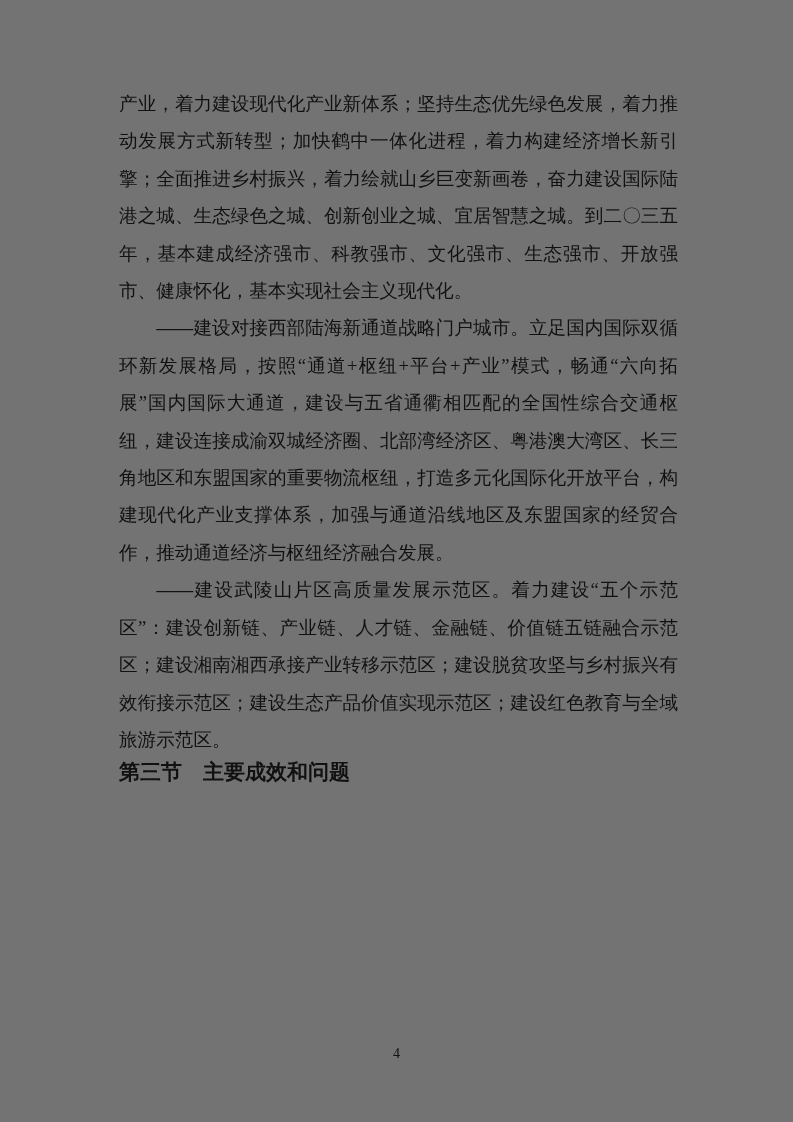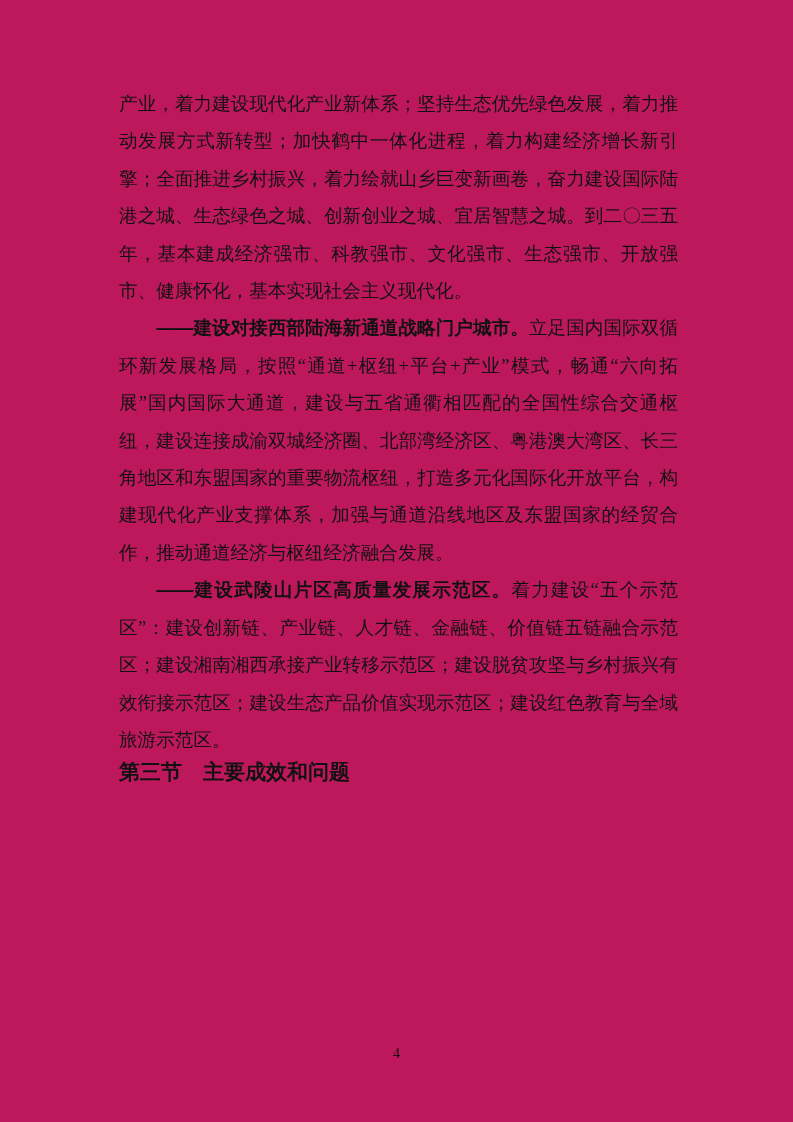--- a/index.html
+++ b/index.html
@@ -4,21 +4,21 @@
 <style>
   html, body {
     margin: 0;
     padding: 0;
     background: #ffffff;
   }
   .page {
     position: relative;
     width: 793px;
     height: 1122px;
-    background: #be185d;
+    background: #737373;
     color: #111111;
     overflow: hidden;
   }
   .content {
     position: absolute;
     left: 119px;
     top: 85px;
     width: 559px;
   }
   .para {
@@ -28,21 +28,21 @@
     font-size: 18.6px;
     line-height: 37.4px;
     text-align: justify;
     letter-spacing: 0;
     color: #111111;
   }
   .para.indent {
     text-indent: 2em;
   }
   .para .lead {
-    font-weight: bold;
+    font-weight: normal;
     font-family: "Liberation Sans", "DejaVu Sans", sans-serif;
   }
   .section-heading {
     margin: -6px 0 2px 0;
     padding: 0;
     font-family: "Liberation Sans", "DejaVu Sans", sans-serif;
     font-size: 21px;
     font-weight: bold;
     line-height: 40px;
     color: #111111;

